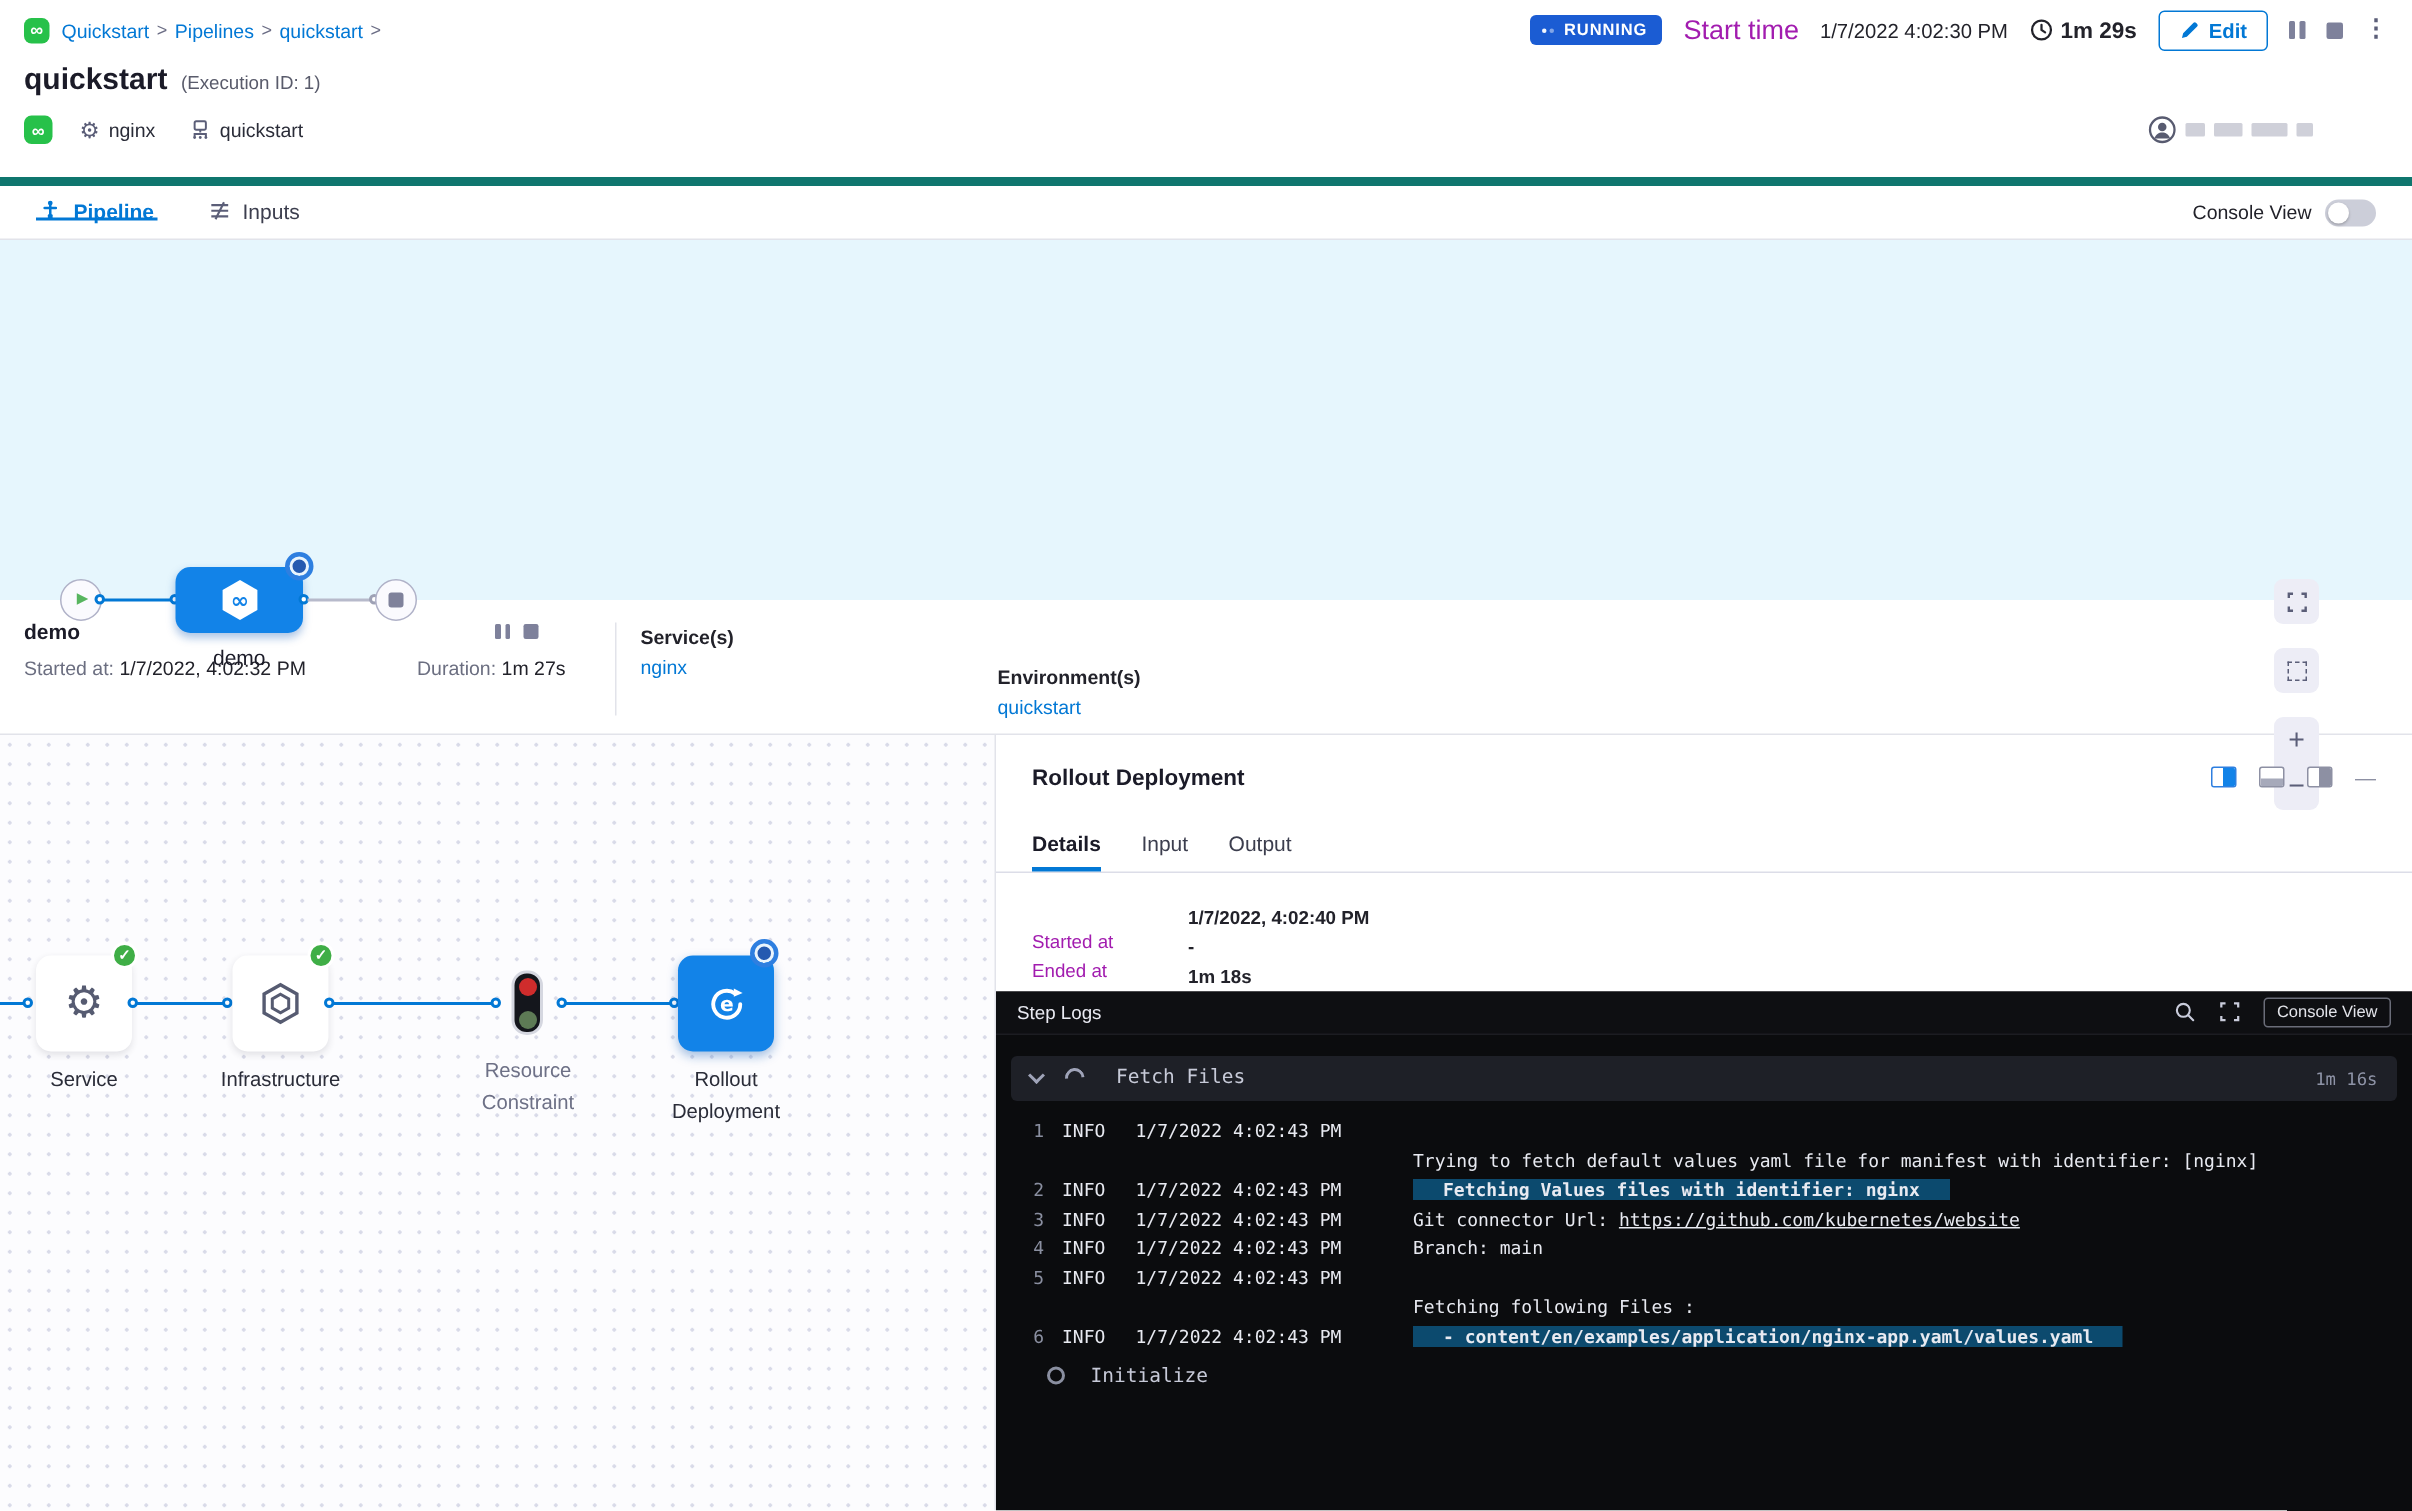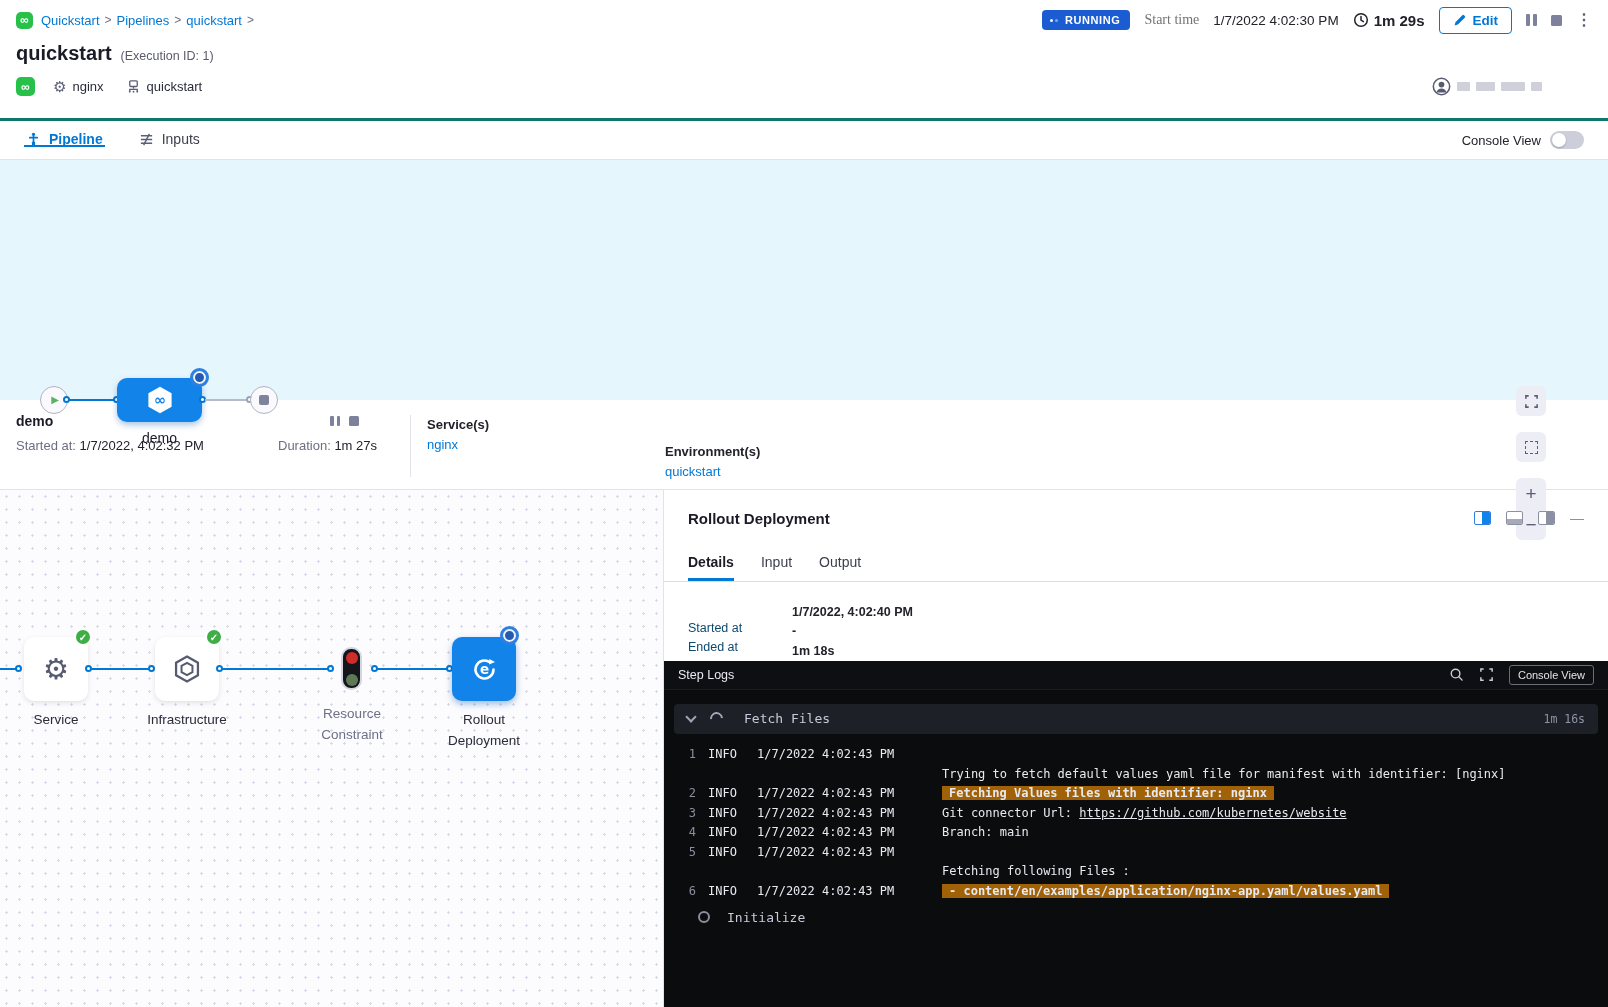--- a/index.html
+++ b/index.html
@@ -17,42 +17,42 @@
   .harness-chip { width:17px; height:17px; border-radius:5px; background:#27c14a; color:#fff;
     display:flex; align-items:center; justify-content:center; font-weight:bold; font-size:12px; margin-right:8px; }
   .crumb-link { color:#0278d5; font-size:13px; margin-right:5px; cursor:pointer; }
   .crumb-sep { color:#6b6d85; font-size:12px; margin-right:5px; }
   .exec-meta { margin-left:auto; display:flex; align-items:center; gap:14px; }
   .badge-running { background:#1b5cd3; color:#fff; font-size:11px; font-weight:bold; letter-spacing:.6px;
     border-radius:4px; padding:4px 10px 4px 8px; display:flex; align-items:center; gap:6px; }
   .run-dots { width:9px; height:3px; position:relative; }
   .run-dots::before { content:""; position:absolute; left:0; top:0; width:3px; height:3px; border-radius:50%;
     background:rgba(255,255,255,.95); box-shadow:5px 0 0 rgba(255,255,255,.45); }
-  .start-label { color:#737373; font-size:14px;font-family:Liberation Serif, serif; }
+  .start-label { color:#a21caf; font-size:18px; }
   .start-value { color:#22222a; font-size:13.5px; }
   .elapsed { display:flex; align-items:center; gap:5px; font-size:15px; font-weight:bold; color:#22222a; }
   .btn-edit { display:flex; align-items:center; gap:7px; border:1px solid #0278d5; color:#0278d5;
     border-radius:4px; height:27px; padding:0 13px; font-size:13.5px; font-weight:bold; background:#fff; cursor:pointer; }
   .icon-pause { display:inline-flex; gap:3px; }
   .icon-pause i { width:4px; height:12px; background:#7e819b; border-radius:1px; }
   .icon-stop { width:11px; height:11px; background:#7e819b; border-radius:1.5px; }
   .icon-kebab { font-size:16px; color:#5b5e78; font-weight:bold; line-height:1; }
 
   .title-row { display:flex; align-items:baseline; gap:9px; padding:0 16px; margin-top:2px; }
   .page-title { font-size:20px; font-weight:bold; color:#1b1b28; }
   .exec-id { font-size:12.5px; color:#595b6b; }
 
   .tags-row { display:flex; align-items:center; gap:10px; padding:0 16px; margin-top:12px; }
   .tag-item { display:flex; align-items:center; gap:6px; font-size:13px; color:#2a2c38; }
   .tag-gear { font-size:15px; color:#5b5e78; }
   .avatar-cluster { margin-left:auto; display:flex; align-items:center; gap:6px; margin-right:50px; }
   .redact { height:9px; background:#c7c8d2; border-radius:1px; opacity:.85; }
 
   
-  .tabbar { height:42px; border-top:3px solid #0f766e; border-bottom:1px solid #e2e3ea;
+  .tabbar { height:42px; border-top:6px solid #0f766e; border-bottom:1px solid #e2e3ea;
     display:flex; align-items:center; padding:12px 24px; }
   .tab { height:100%; display:flex; align-items:center; gap:8px; font-size:14px; color:#3c3e4e;
     border-bottom:2px solid transparent; padding:0 2px; margin-right:32px; cursor:pointer; }
   .tab.active { color:#0278d5; font-weight:bold; border-bottom-color:#0278d5; }
   .consoleview { margin-left:auto; display:flex; align-items:center; gap:9px; font-size:13px; color:#22222a; }
   .toggle { width:34px; height:18px; border-radius:9px; background:#ccced9; position:relative; cursor:pointer; }
   .toggle::after { content:""; position:absolute; left:2px; top:2px; width:14px; height:14px;
     border-radius:50%; background:#fff; box-shadow:0 1px 2px rgba(0,0,0,.25); }
 
   
@@ -127,21 +127,21 @@
   .li.sr.active::after { content:""; position:absolute; right:0; top:0; bottom:0; width:55%; background:#1283e8; }
   .li.sb::after { content:""; position:absolute; left:0; right:0; bottom:0; height:45%; background:#a6a9ba; }
   .li.sr2::after { content:""; position:absolute; right:0; top:0; bottom:0; width:52%; background:#8d90a3; }
   .panel-min { color:#8d90a3; font-size:14px; line-height:1; cursor:pointer; }
   .panel-tabs { height:36px; display:flex; gap:27px; padding:0 24px; border-bottom:1px solid #dcdde8; }
   .ptab { font-size:14px; color:#3c3e4e; display:flex; align-items:center;
     border-bottom:3px solid transparent; cursor:pointer; }
   .ptab.active { font-weight:bold; color:#1b1b28; border-bottom-color:#0278d5; }
   .kv { padding:20px 24px 0; }
   .kv-row { display:flex; height:19.5px; align-items:center; font-size:12.5px; }
-  .kv-label { width:104px; color:#0c4a6e;margin-top:32px; }
+  .kv-label { width:104px; color:#a21caf;margin-top:32px; }
   .kv-value { font-weight:bold; color:#22222a; }
 
   
   .console { flex:1; background:#0b0c0e; display:flex; flex-direction:column; min-height:0; }
   .console-header { height:29px; background:#0e0f12; border-bottom:1px solid #1c1d22;
     display:flex; align-items:center; padding:0 14px; }
   .console-title { font-size:12.5px; color:#e9eaf2; }
   .console-hicons { margin-left:auto; display:flex; align-items:center; gap:15px; }
   .btn-consoleview { border:1px solid #6a6d79; border-radius:3px; padding:3px 8px; font-size:11px;
     color:#e3e4ea; background:transparent; cursor:pointer; font-family:"Liberation Sans",sans-serif; }
@@ -152,21 +152,21 @@
   .spinner { width:13px; height:13px; border-radius:50%; border:2px solid #9fa3b8;
     border-right-color:transparent; border-bottom-color:transparent; margin-left:15px; transform:rotate(40deg); }
   .fetch-name { margin-left:21px; font-family:"DejaVu Sans Mono",monospace; font-size:13px; color:#c7cad8; }
   .fetch-dur { margin-left:auto; font-family:"DejaVu Sans Mono",monospace; font-size:11.5px; color:#8e93a6;text-align:right; }
   .log-body { padding-top:7px; font-family:"DejaVu Sans Mono",monospace; font-size:12px; color:#e8eaf1; }
   .log-row { position:relative; height:19.5px; display:flex; align-items:center; }
   .log-num { width:32px; text-align:right; color:#8a8fa0; }
   .log-level { margin-left:12px; width:34px; }
   .log-time { margin-left:15px; }
   .log-msg { position:absolute; left:278px; white-space:pre; }
-  .log-msg .hl { background:#a16207; font-weight:bold; padding:0 7px; }
+  .log-msg .hl { background:#0c4a6e; font-weight:bold; padding:0 20px; }
   .log-link { text-decoration:underline; color:#e8eaf1; cursor:pointer; }
   .init-row { display:flex; align-items:center; margin-top:9px; padding-left:34px; }
   .init-circle { width:12px; height:12px; border:2px solid #8a8fa0; border-radius:50%; }
   .init-name { margin-left:17px; font-family:"DejaVu Sans Mono",monospace; font-size:13px; color:#c7cad8; }
 </style>
 </head>
 <body>
 
 <div class="topbar">
   <div class="crumb-row">

